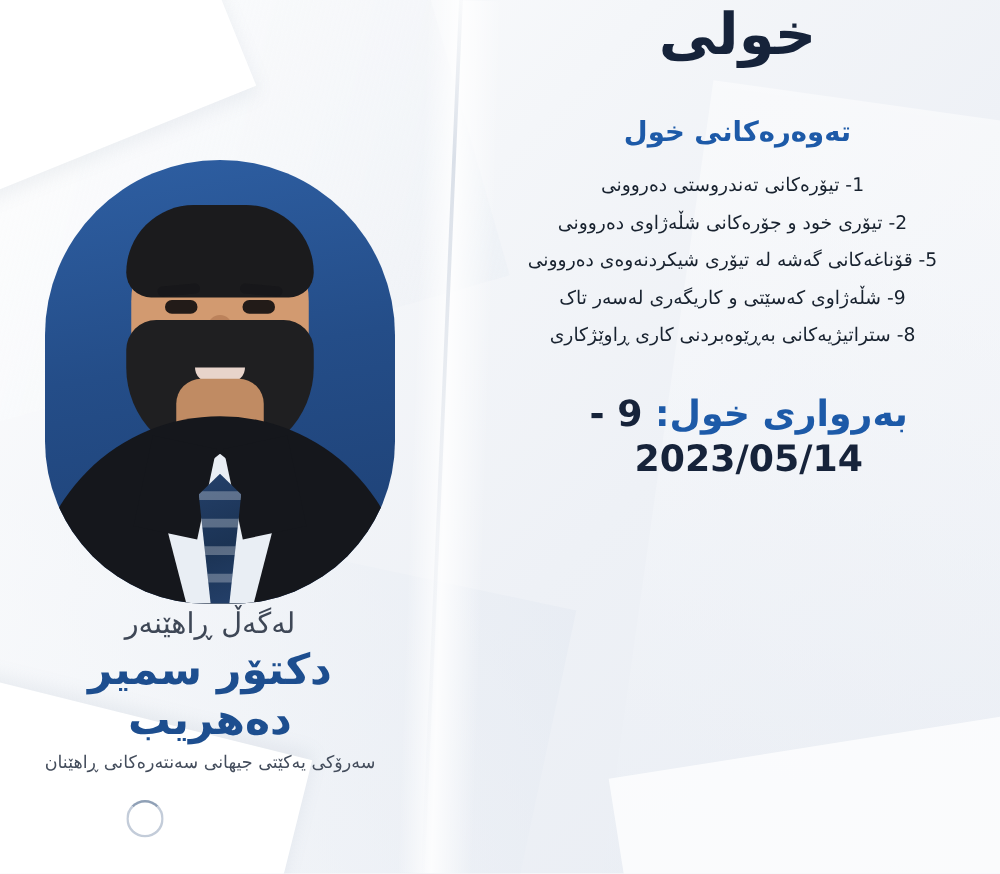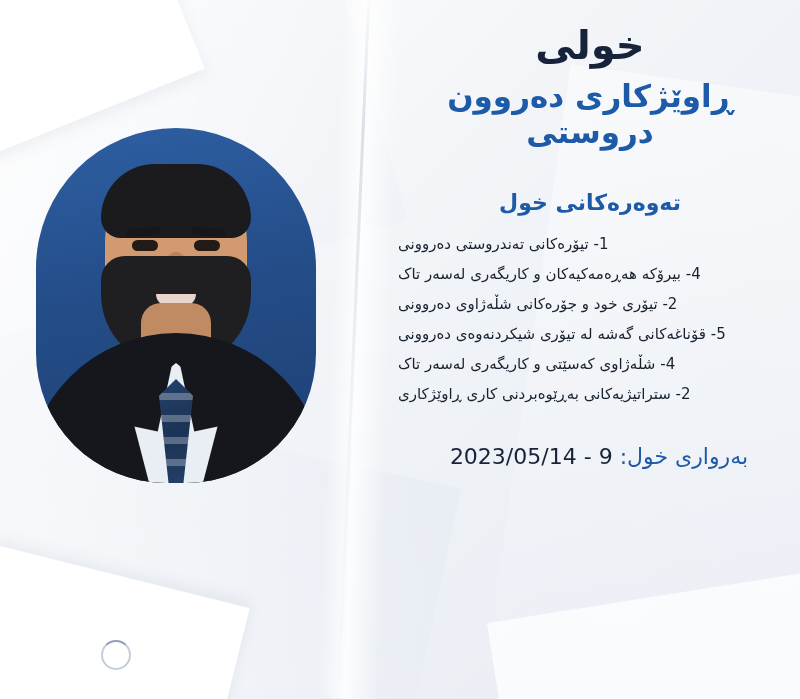--- a/index.html
+++ b/index.html
@@ -259,22 +259,21 @@
     position: absolute;
     top: 0;
     right: 0;
     width: 420px;
     height: 699px;
     direction: rtl;
     text-align: center;
     color: #1a2533;
   }
   .title-1 {
-    margin-top: 22px;
-    font-size: 40px;
+    font-size: 46px;
     font-weight: bold;
     color: #16233a;
     letter-spacing: 1px;
   }
   .title-2 {
     margin-top: 10px;
     font-size: 31px;
     font-weight: bold;
     color: #1d5aa8;
     letter-spacing: 0.5px;
@@ -282,35 +281,35 @@
   .section-head {
     margin-top: 40px;
     font-size: 22px;
     font-weight: bold;
     color: #1d5aa8;
   }
   .topics {
     margin: 14px 26px 0 18px;
     padding: 0;
     list-style: none;
-    text-align: left;
+    text-align: center;
   }
   .topics li {
     font-size: 15px;
     line-height: 30px;
     color: #18222f;
     white-space: nowrap;
   }
   .footer-info {
     margin-top: 30px;
     padding-left: 18px;
   }
   .date-line, .time-line {
-    font-size: 22px;
-    font-weight: normal;
+    font-size: 29px;
+    font-weight: bold;
     color: #1d5aa8;
     line-height: 36px;
   }
   .date-line .val, .time-line .val {
     color: #16233a;
   }
 </style>
 </head>
 <body>
 
@@ -343,36 +342,39 @@
       <div class="collar-r"></div>
       <div class="tie">
         <div class="tie-stripe" style="top:14px"></div>
         <div class="tie-stripe" style="top:36px"></div>
         <div class="tie-stripe" style="top:58px"></div>
         <div class="tie-stripe" style="top:80px"></div>
       </div>
     </div>
   </div>
 
+  <div class="trainer-block">
+    <div class="with-trainer">لەگەڵ ڕاهێنەر</div>
+    <div class="trainer-name">دکتۆر سمیر دەهریب</div>
+    <div class="trainer-title">سەرۆکی یەکێتی جیهانی سەنتەرەکانی ڕاهێنان</div>
+  </div>
 
   <div class="loader-dot"></div>
 
   <div class="right-col">
     <div class="title-1">خولی</div>
-    <div class="title-2">ڕاوێژکاری دەروون دروستی</div>
 
     <div class="section-head">تەوەرەکانی خول</div>
 
     <ul class="topics">
       <li>1- تیۆرەکانی تەندروستی دەروونی</li>
-      <li>4- بیرۆکە هەڕەمەکیەکان و کاریگەری لەسەر تاک</li>
       <li>2- تیۆری خود و جۆرەکانی شڵەژاوی دەروونی</li>
       <li>5- قۆناغەکانی گەشە لە تیۆری شیکردنەوەی دەروونی</li>
-      <li>4- شڵەژاوی کەسێتی و کاریگەری لەسەر تاک</li>
-      <li>2- ستراتیژیەکانی بەڕێوەبردنی کاری ڕاوێژکاری</li>
+      <li>9- شڵەژاوی کەسێتی و کاریگەری لەسەر تاک</li>
+      <li>8- ستراتیژیەکانی بەڕێوەبردنی کاری ڕاوێژکاری</li>
     </ul>
 
     <div class="footer-info">
       <div class="date-line">
         <span>بەرواری خول:</span>
         <span class="val">9 - 2023/05/14</span>
       </div>
     </div>
   </div>
 </div>

